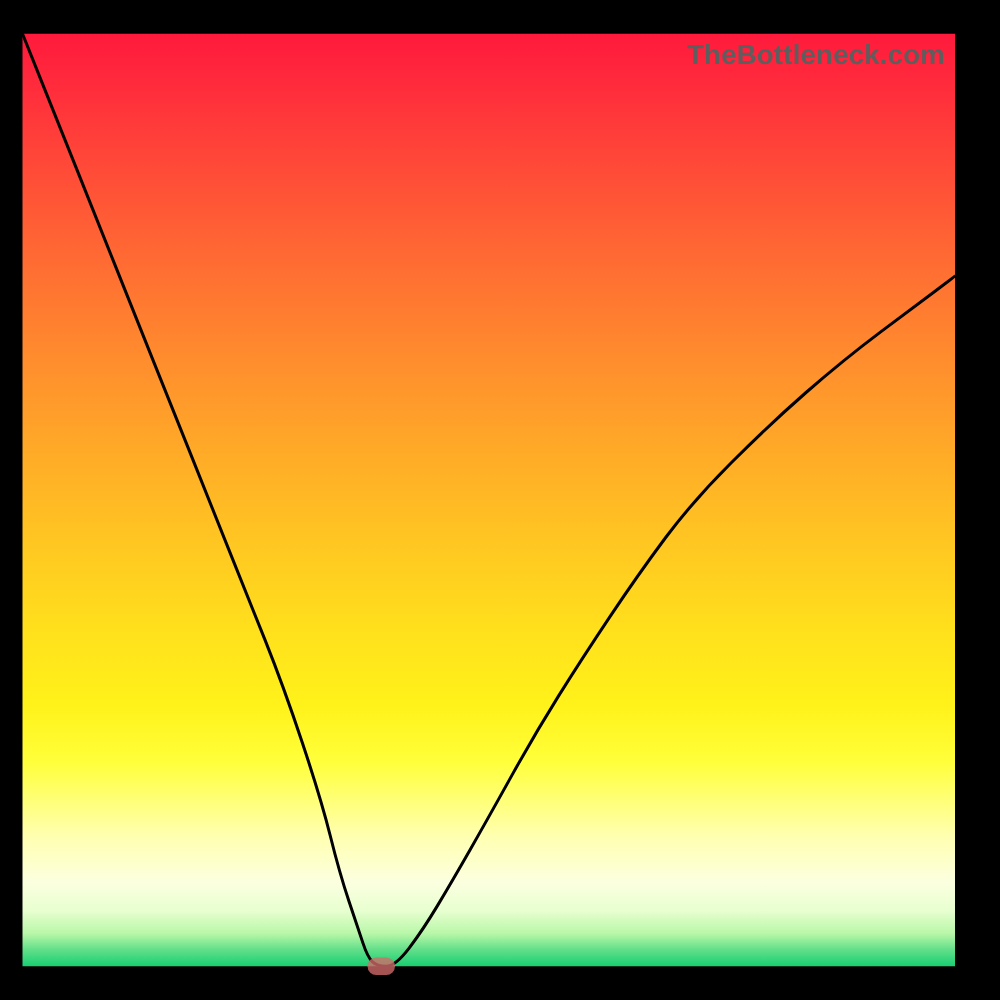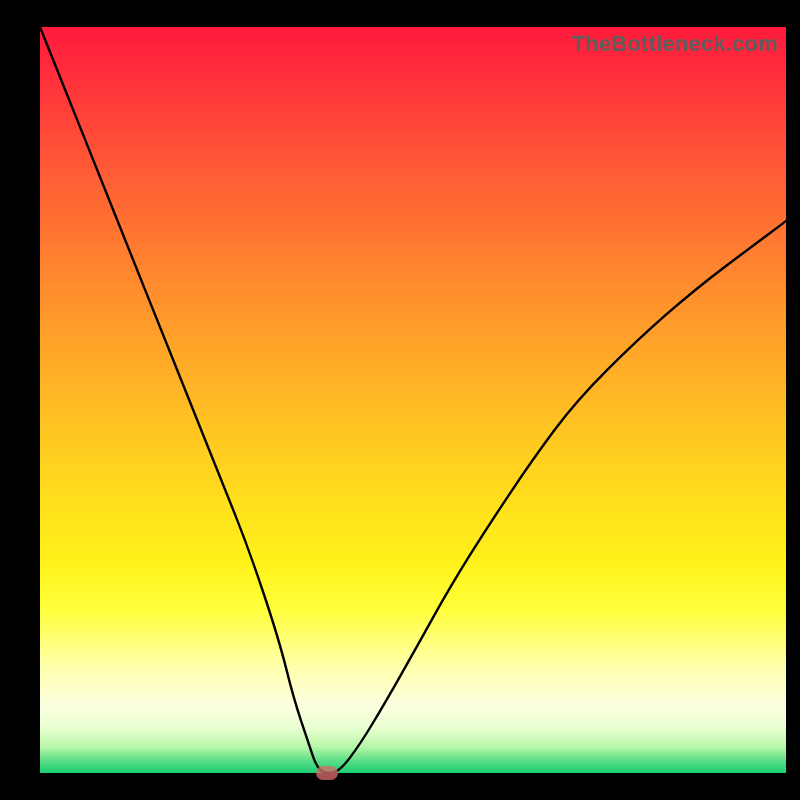--- a/index.html
+++ b/index.html
@@ -12,21 +12,21 @@
     font-family: Arial, Helvetica, sans-serif;
   }
   .frame {
     position: relative;
     width: 800px;
     height: 800px;
     background: #000000;
   }
   .plot-area {
     position: absolute;
-    left: 40px;
+    left: 18px;
     top: 27px;
     width: 746px;
     height: 746px;
     
     background: linear-gradient(
       to bottom,
       #ff1a3c 0%,
       #ff2a3c 5%,
       #ff4938 14%,
       #ff6a33 24%,

